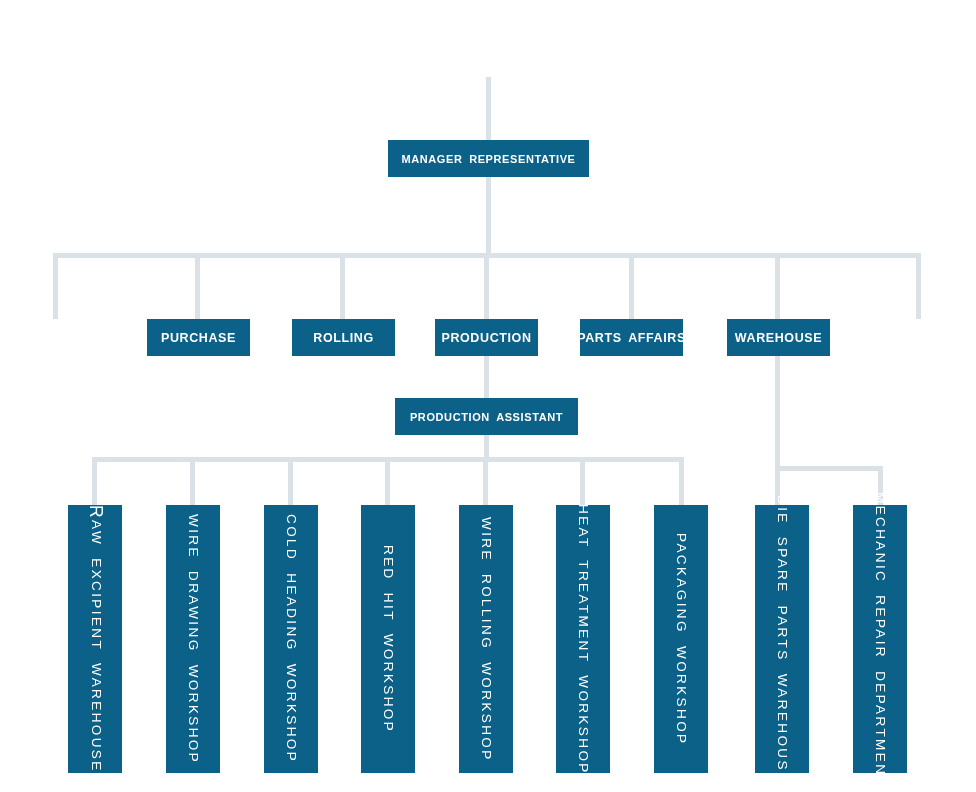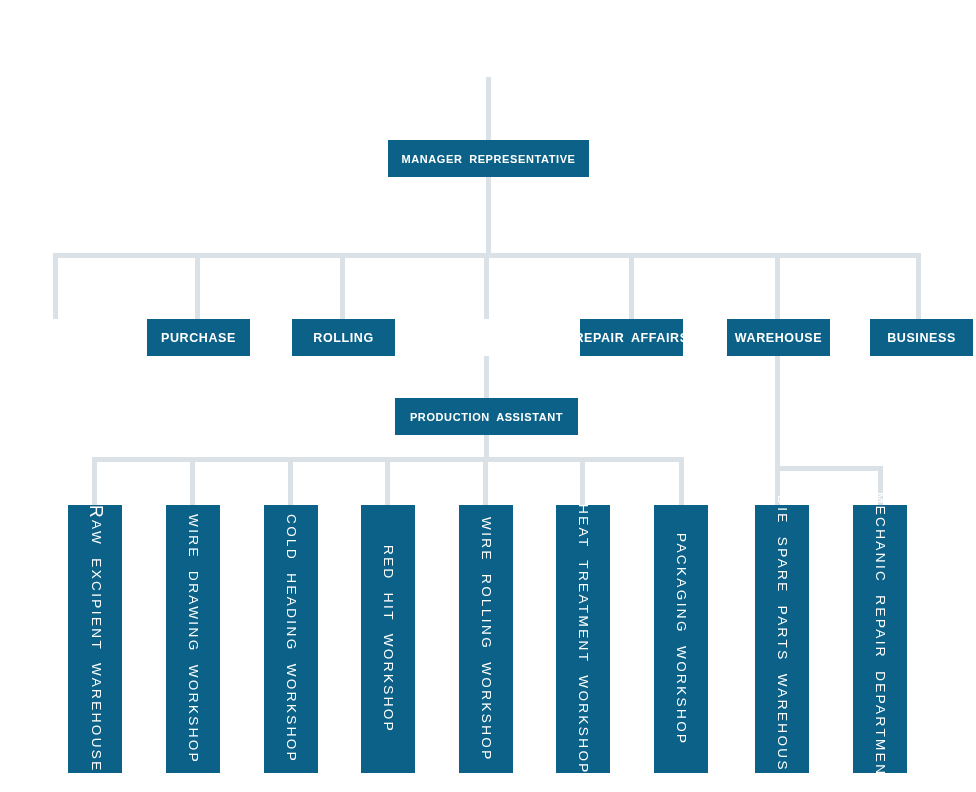--- a/index.html
+++ b/index.html
@@ -91,23 +91,23 @@
 
   <div class="line" style="left:775px; top:356px; width:5px; height:149px;"></div>
   <div class="line" style="left:775px; top:466px; width:108px; height:5px;"></div>
   <div class="line" style="left:878px; top:466px; width:5px; height:39px;"></div>
 
 
   <div class="node hnode md" style="left:388px; top:140px; width:201px; height:37px;">MANAGER REPRESENTATIVE</div>
 
   <div class="node hnode" style="left:147px; top:319px; width:103px; height:37px;">PURCHASE</div>
   <div class="node hnode" style="left:292px; top:319px; width:103px; height:37px;">ROLLING</div>
-  <div class="node hnode" style="left:580px; top:319px; width:103px; height:37px;">REPAIR AFFAIRS</div>
+  <div class="node hnode" style="left:435px; top:319px; width:103px; height:37px;">PRODUCTION</div>
+  <div class="node hnode" style="left:580px; top:319px; width:103px; height:37px;">PARTS AFFAIRS</div>
   <div class="node hnode" style="left:727px; top:319px; width:103px; height:37px;">WAREHOUSE</div>
-  <div class="node hnode" style="left:870px; top:319px; width:103px; height:37px;">BUSINESS</div>
 
   <div class="node hnode md" style="left:395px; top:398px; width:183px; height:37px;text-align:right;">PRODUCTION ASSISTANT</div>
 
   <div class="node vnode" style="left:68px; top:505px; width:54px; height:268px;">
     <span class="vlabel cap-first">RAW EXCIPIENT WAREHOUSE</span>
   </div>
   <div class="node vnode" style="left:166px; top:505px; width:54px; height:268px;">
     <span class="vlabel">WIRE DRAWING WORKSHOP</span>
   </div>
   <div class="node vnode" style="left:264px; top:505px; width:54px; height:268px;">

